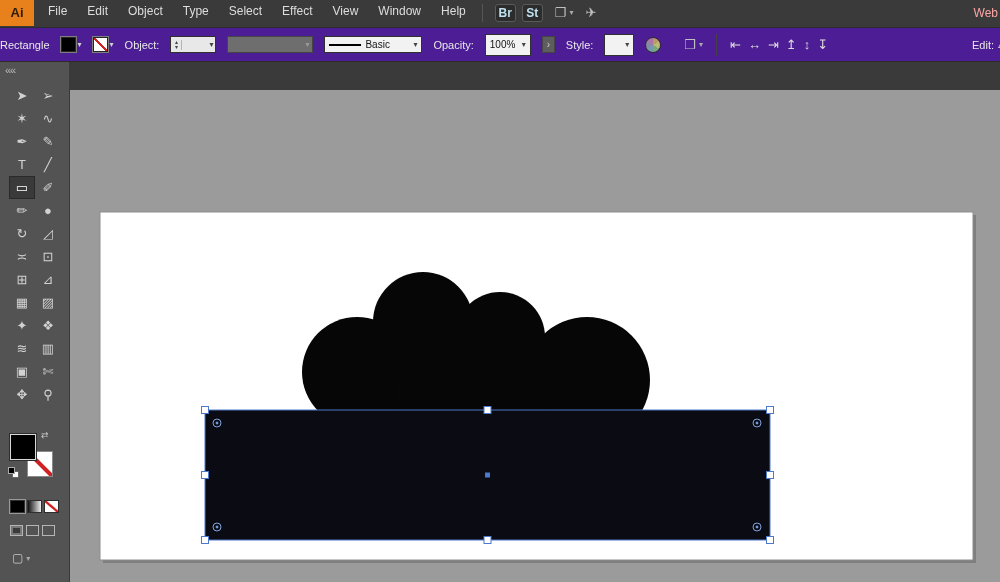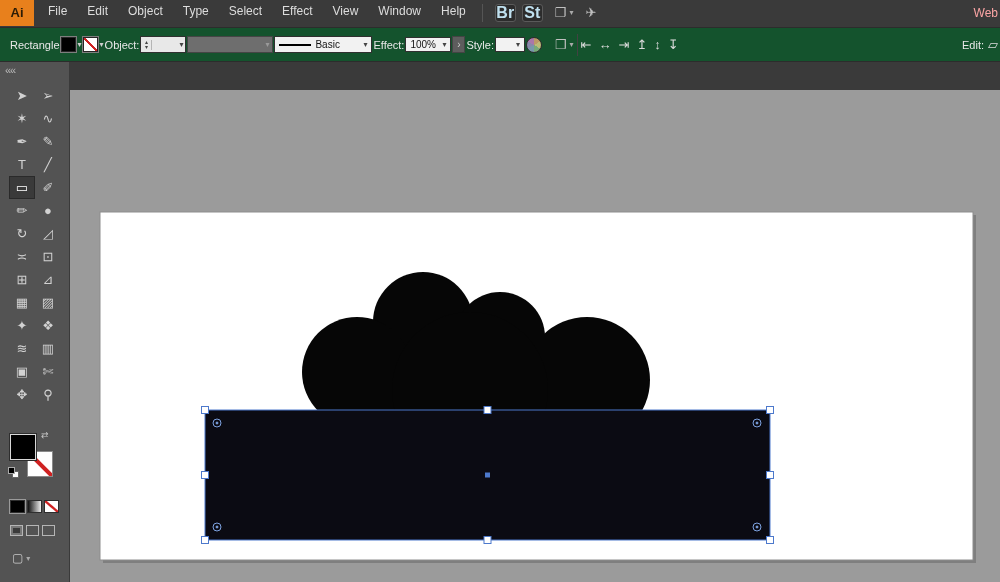--- a/index.html
+++ b/index.html
@@ -9,49 +9,49 @@
 
   
   #menubar { position:absolute; left:0; top:0; width:1000px; height:25px;
              background:#3a3a3a; display:flex; align-items:center; color:#ddd; font-size:12px; }
   .logo { width:34px; height:27px; background:#e8801c; color:#2d1c06; font-weight:bold;
           display:flex; align-items:center; justify-content:center; font-size:13px; flex:0 0 auto; }
   #menu-items { display:flex; height:100%; margin-left:4px;align-items:flex-end; }
   .menu-item { padding:0 10px; line-height:27px; cursor:default; white-space:nowrap; }
   .mb-sep { width:1px; height:18px; background:#555; margin:0 6px; }
   .mb-btn { width:21px; height:18px; background:#2c2c2c; border:1px solid #5a5a5a; border-radius:3px;
-            font-size:16px; font-weight:bold; display:flex; align-items:center; justify-content:center;
+            font-size:12px; font-weight:bold; display:flex; align-items:center; justify-content:center;
             margin-left:6px; color:#bfe0ef; }
   .mb-icon { margin-left:12px; color:#c0c0c0; font-size:13px; display:flex; align-items:center; gap:3px; }
   .chev { font-size:8px; color:#aaa; }
   .workspace { margin-left:auto; margin-right:2px; color:#fca5a5; white-space:nowrap; }
 
   
-  #controlbar { position:absolute; left:0; top:27px; width:1000px; height:35px; background:#14532d;
+  #controlbar { position:absolute; left:0; top:27px; width:1000px; height:35px; background:#4c1d95;
                 border-top:1px solid #2c2c2c; border-bottom:1px solid #2c2c2c;
-                display:flex; align-items:center; gap:1px; padding:0 10px; color:#e8e8e8; font-size:11px; }
+                display:flex; align-items:center; gap:11px; padding:0 0; color:#e8e8e8; font-size:11px; }
   .cb-label { white-space:nowrap; }
   .swatch-combo { display:flex; align-items:center; gap:2px; }
   .swatch { width:15px; height:15px; border:1px solid #262626; box-shadow:0 0 0 1px #7e7e7e; }
   .swatch.fill { background:#000; }
   .swatch.none { background:linear-gradient(to top right,#fff 43%,#cf2222 45%,#cf2222 55%,#fff 57%); }
   .combo-chev { font-size:8px; color:#cfcfcf; }
   .stepper { width:46px; height:17px; background:#e8e8e8; border:1px solid #303030;
              display:flex; align-items:center; color:#333; }
   .stepper .arrows { width:11px; display:flex; flex-direction:column; align-items:center;
                      font-size:6px; line-height:5px; border-right:1px solid #b5b5b5; color:#444; }
   .stepper .st-chev { margin-left:auto; font-size:8px; color:#444; padding-right:2px; }
   .disabled-dd { width:86px; height:17px; background:#6e6e6e; border:1px solid #454545;
                  display:flex; align-items:center; justify-content:flex-end; padding-right:3px; }
   .disabled-dd .combo-chev { color:#9a9a9a; }
   .stroke-style { width:98px; height:17px; background:#f2f2f2; border:1px solid #303030;
                   display:flex; align-items:center; gap:4px; padding:0 4px; color:#111; font-size:10px; }
   .line-sample { flex:0 0 32px; height:2px; background:#000; }
   .stroke-style .combo-chev, .white-box .combo-chev { color:#444; margin-left:auto; }
-  .white-box { height:15px; background:#f2f2f2; border:1px solid #303030; display:flex;
+  .white-box { height:22px; background:#f2f2f2; border:1px solid #303030; display:flex;
                align-items:center; padding:0 4px; color:#111; font-size:10px; }
   .opacity-box { width:46px; }
   .style-dd { width:30px; }
   .panel-arrow { width:13px; height:17px; background:#5d5d5d; border:1px solid #444; color:#ccc;
                  font-size:10px; display:flex; align-items:center; justify-content:center; }
   .recolor { width:16px; height:16px; border-radius:50%; border:1px solid #2e2e2e;
              background:conic-gradient(#b96 0 60deg,#bb7 0 120deg,#7a7 0 180deg,#79a 0 240deg,#88a 0 300deg,#a7a 0 360deg); }
   .cb-sep { width:1px; height:22px; background:#424242; margin:0 2px; flex:0 0 auto; }
   #align-group { display:flex; gap:7px; }
   .align-icon { font-size:13px; color:#dcdcdc; }
@@ -150,21 +150,21 @@
       <span class="st-chev">▾</span>
     </div>
     <div class="disabled-dd">
       <span class="combo-chev">▾</span>
     </div>
     <div class="stroke-style">
       <span class="line-sample"></span>
       <span>Basic</span>
       <span class="combo-chev">▾</span>
     </div>
-    <span class="cb-label">Effect:</span>
+    <span class="cb-label">Opacity:</span>
     <div class="white-box opacity-box">
       <span>100%</span>
       <span class="combo-chev">▾</span>
     </div>
     <div class="panel-arrow">›</div>
     <span class="cb-label">Style:</span>
     <div class="white-box style-dd">
       <span class="combo-chev">▾</span>
     </div>
     <div class="recolor"></div>

